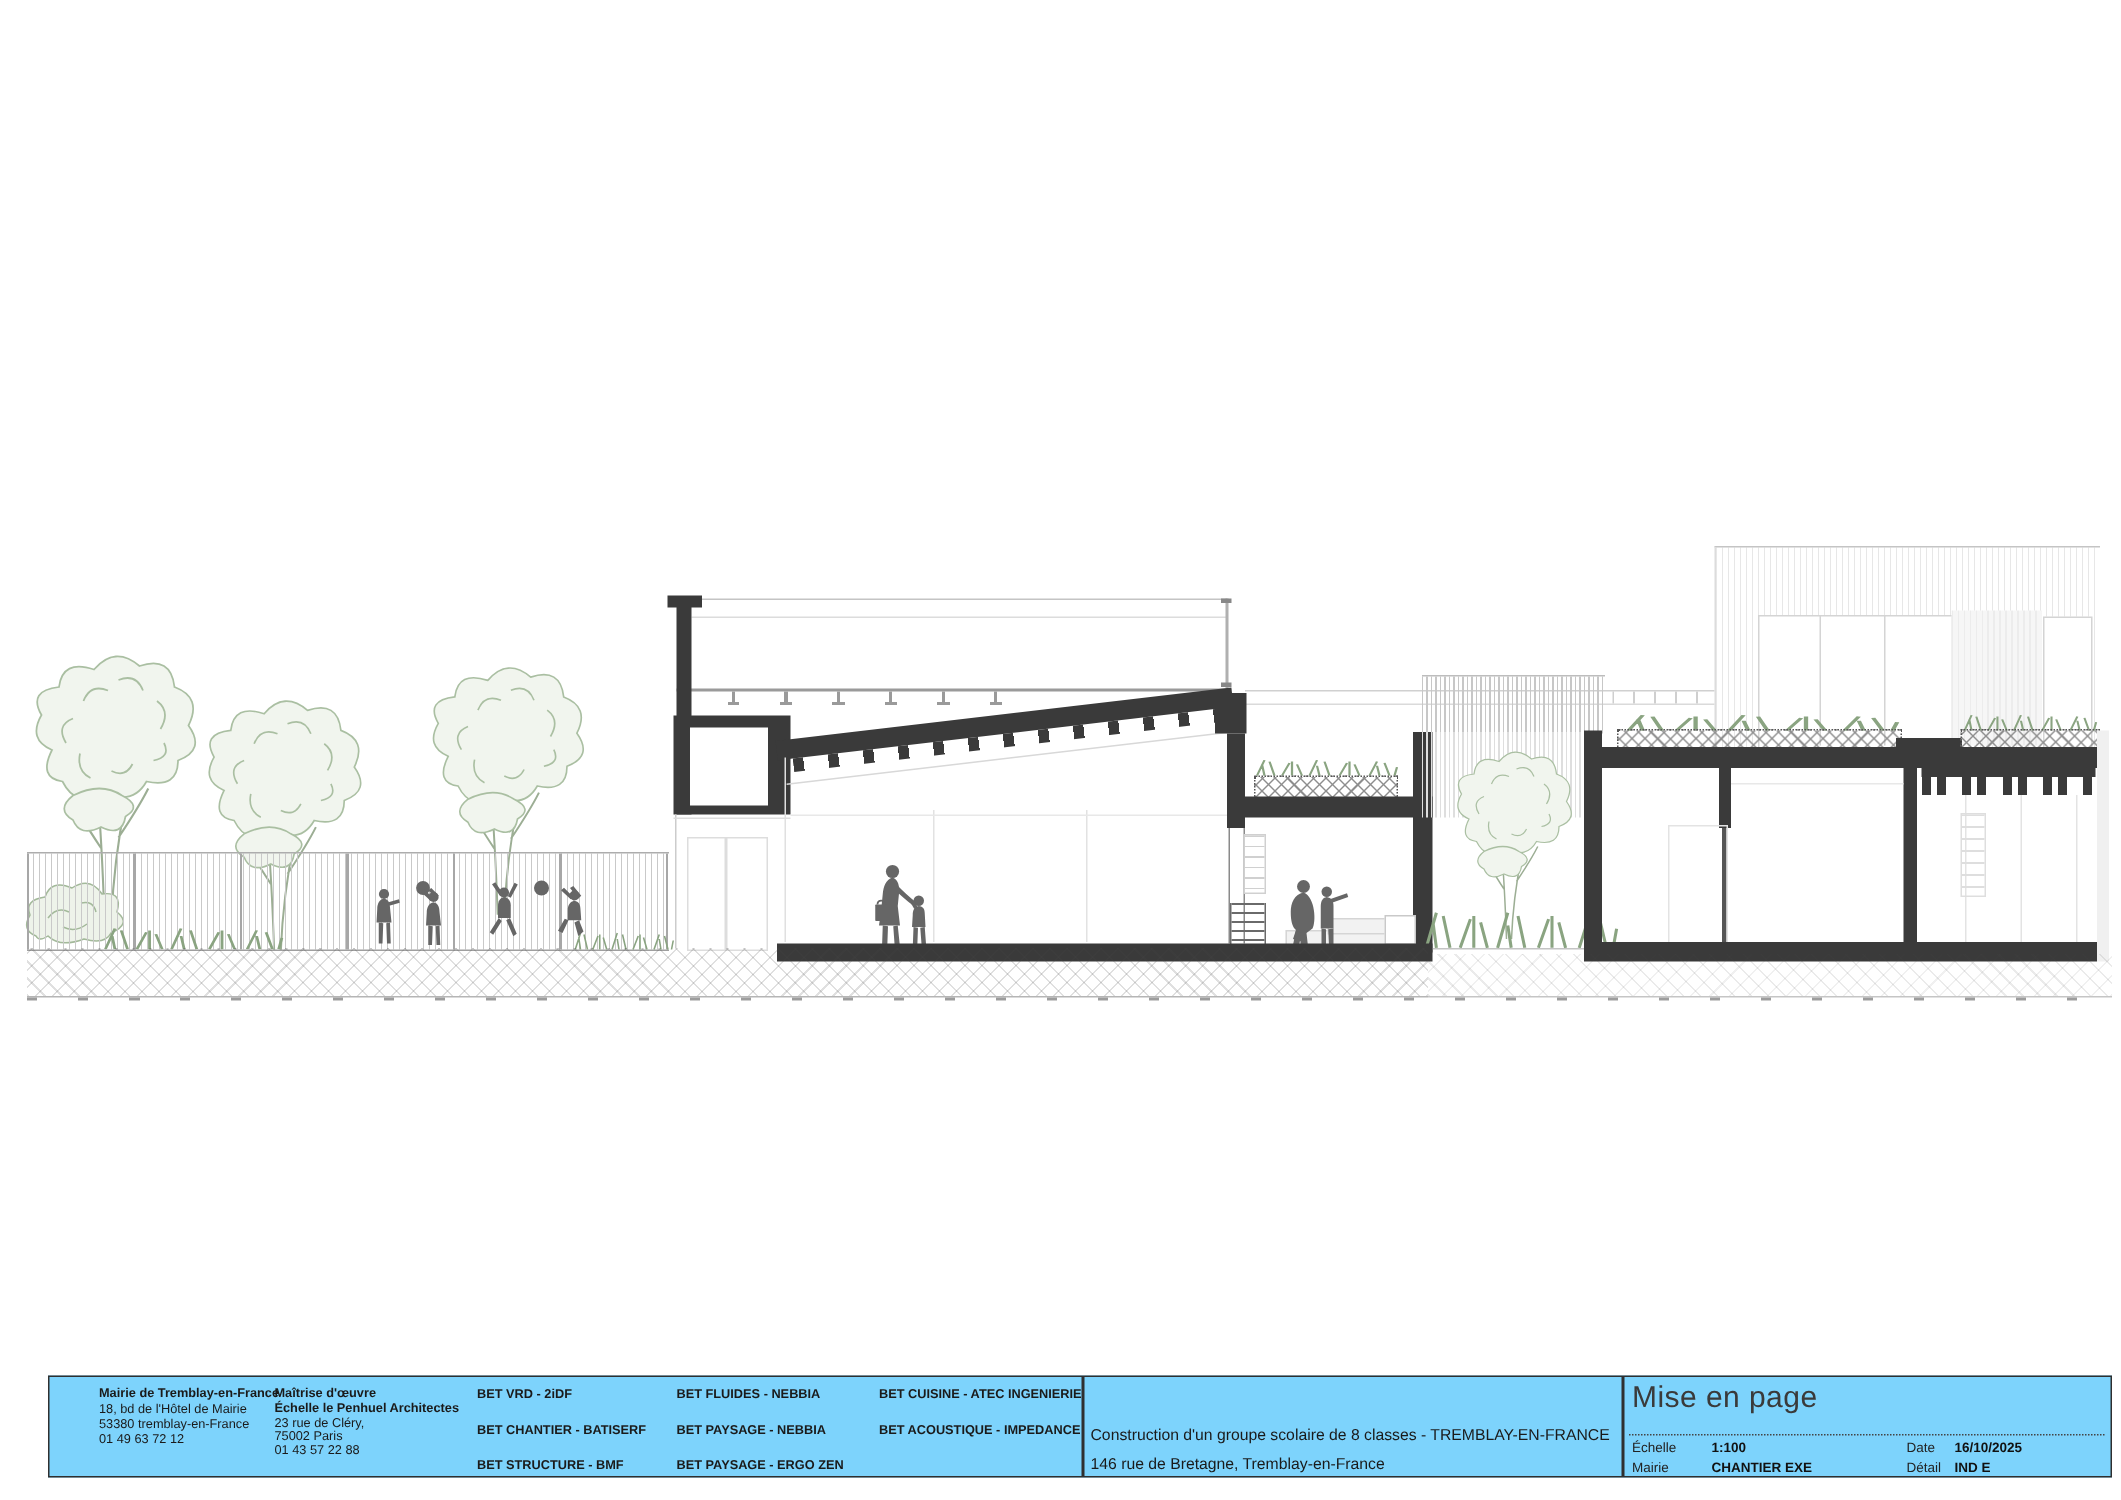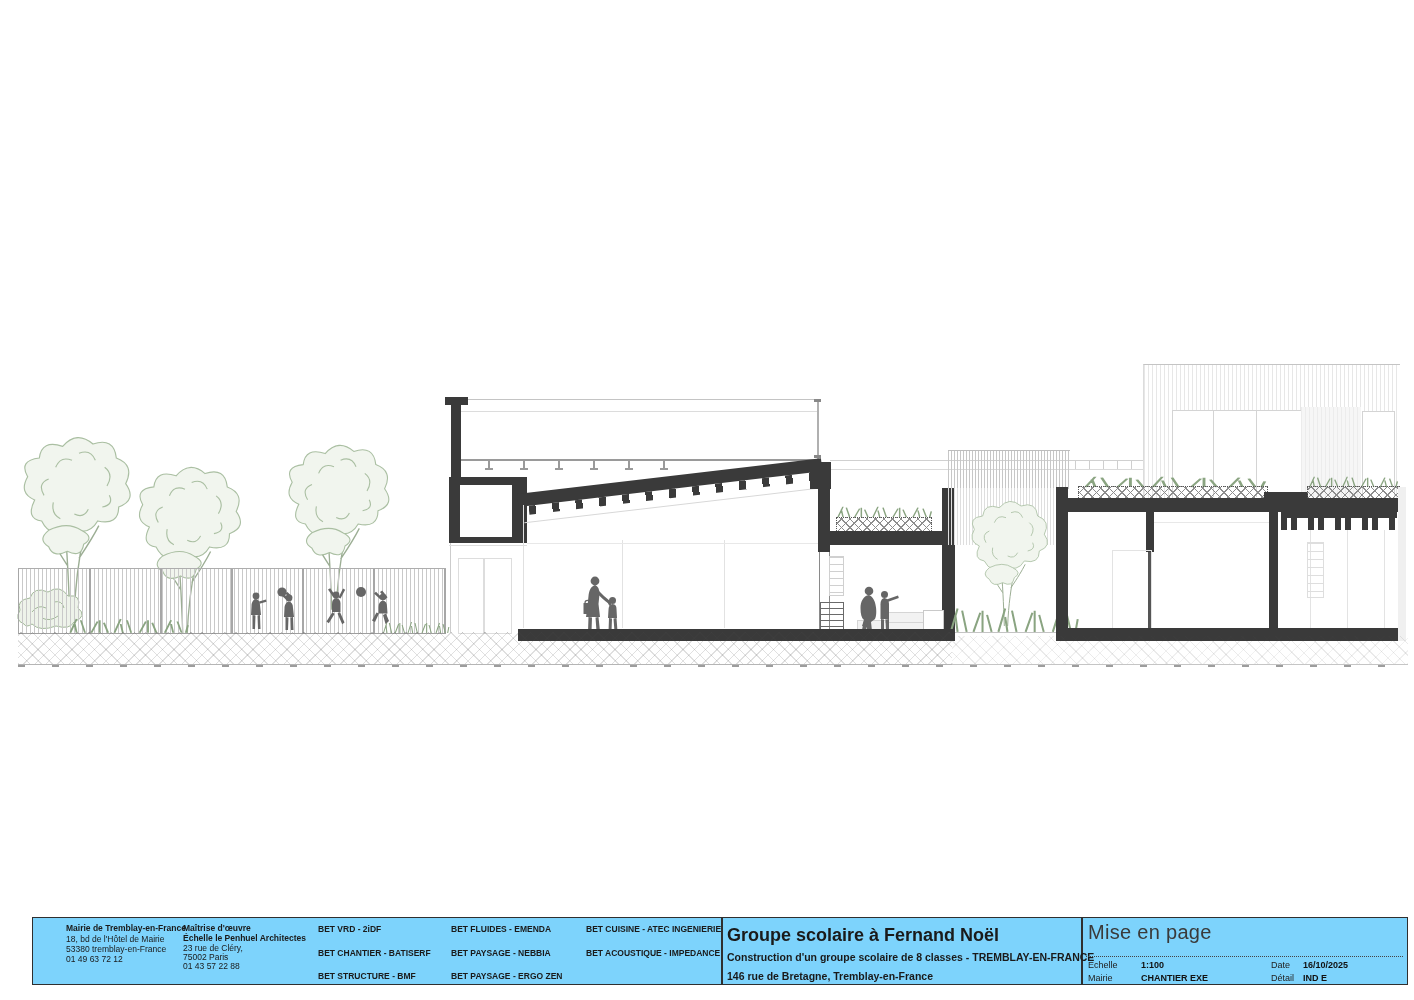--- a/index.html
+++ b/index.html
@@ -26,21 +26,21 @@
   .facade{background:repeating-linear-gradient(90deg,#e7e7e7 0 1px,transparent 1px 4px);
       border-top:1px solid #c4c4c4;border-left:1px solid #dcdcdc;}
   .win{background:#fff;border:1px solid #d4d4d4;}
   .sil{fill:#666666;}
   
   #tb{position:absolute;left:32px;top:917px;width:1374px;height:66px;border:1.5px solid #2f2f2f;background:#7dd3fc;}
   #tb .t{position:absolute;white-space:nowrap;}
   .s8{font-size:8.5px;line-height:10px;}
   .s8b{font-size:8.5px;font-weight:bold;line-height:10px;}
   .big{font-size:18px;font-weight:bold;}
-  .sub{font-size:10.5px;font-weight:bold;}
+  .sub{font-size:10.5px;font-weight:normal;}
   .mep{font-size:20px;font-weight:400;color:#3a3a3a;letter-spacing:.3px;}
   .lbl{font-size:9px;color:#222;}
   .val{font-size:9px;font-weight:bold;color:#111;}
 </style>
 </head>
 <body>
 
 <div id="sheet">
 
   <svg width="0" height="0" style="position:absolute">
@@ -239,27 +239,26 @@
 
     <div class="t s8b" style="left:150px;top:5px">Maîtrise d'œuvre</div>
     <div class="t s8b" style="left:150px;top:15px">Échelle le Penhuel Architectes</div>
     <div class="t s8" style="left:150px;top:25px">23 rue de Cléry,</div>
     <div class="t s8" style="left:150px;top:34px">75002 Paris</div>
     <div class="t s8" style="left:150px;top:43px">01 43 57 22 88</div>
 
     <div class="t s8b" style="left:285px;top:6px">BET VRD - 2iDF</div>
     <div class="t s8b" style="left:285px;top:30px">BET CHANTIER  - BATISERF</div>
     <div class="t s8b" style="left:285px;top:53px">BET STRUCTURE  - BMF</div>
-    <div class="t s8b" style="left:418px;top:6px">BET FLUIDES - EMENDA</div>
+    <div class="t s8b" style="left:418px;top:6px">BET FLUIDES - NEBBIA</div>
     <div class="t s8b" style="left:418px;top:30px">BET PAYSAGE  - NEBBIA</div>
     <div class="t s8b" style="left:418px;top:53px">BET PAYSAGE  - ERGO ZEN</div>
     <div class="t s8b" style="left:553px;top:6px">BET CUISINE - ATEC INGENIERIE</div>
     <div class="t s8b" style="left:553px;top:30px">BET ACOUSTIQUE  - IMPEDANCE</div>
 
-    <div class="t big" style="left:694px;top:7px">Groupe scolaire à Fernand Noël</div>
     <div class="t sub" style="left:694px;top:33px">Construction d'un groupe scolaire de 8 classes - TREMBLAY-EN-FRANCE</div>
     <div class="t sub" style="left:694px;top:52px">146 rue de Bretagne, Tremblay-en-France</div>
 
     <div class="t mep" style="left:1055px;top:3px">Mise en page</div>
     <div class="a" style="left:1053px;top:38px;width:317px;height:0;border-top:1.5px dotted #444"></div>
     <div class="t lbl" style="left:1055px;top:42px">Échelle</div>
     <div class="t val" style="left:1108px;top:42px">1:100</div>
     <div class="t lbl" style="left:1238px;top:42px">Date</div>
     <div class="t val" style="left:1270px;top:42px">16/10/2025</div>
     <div class="t lbl" style="left:1055px;top:55px">Mairie</div>

